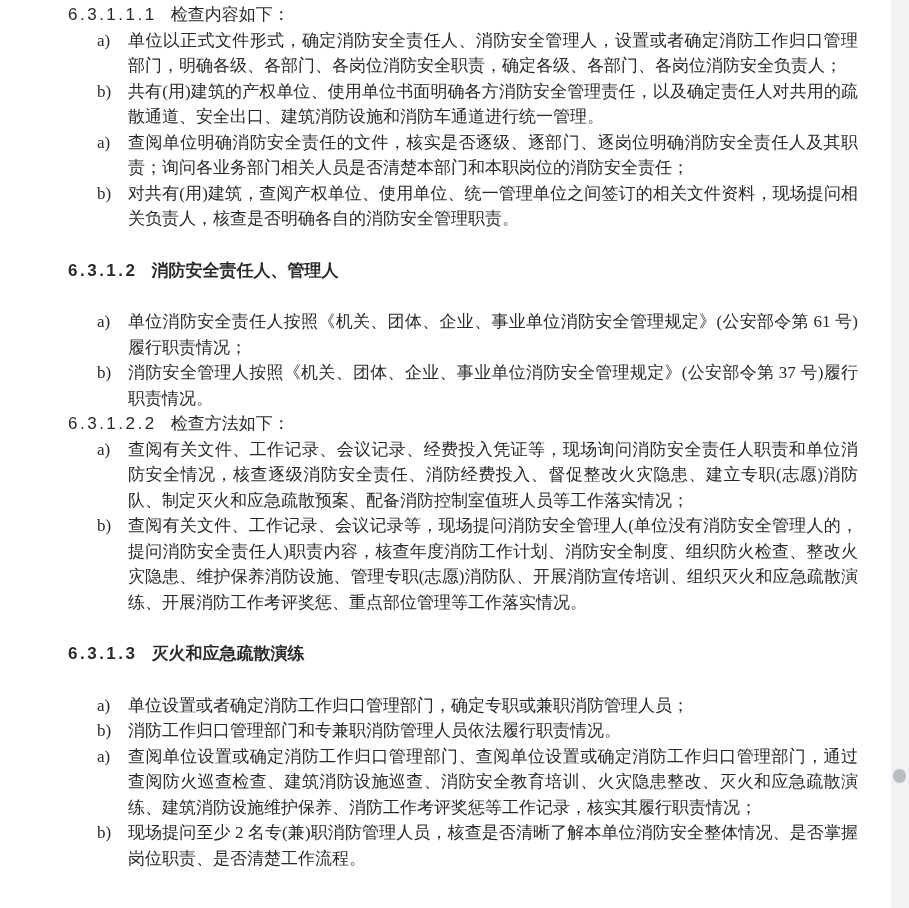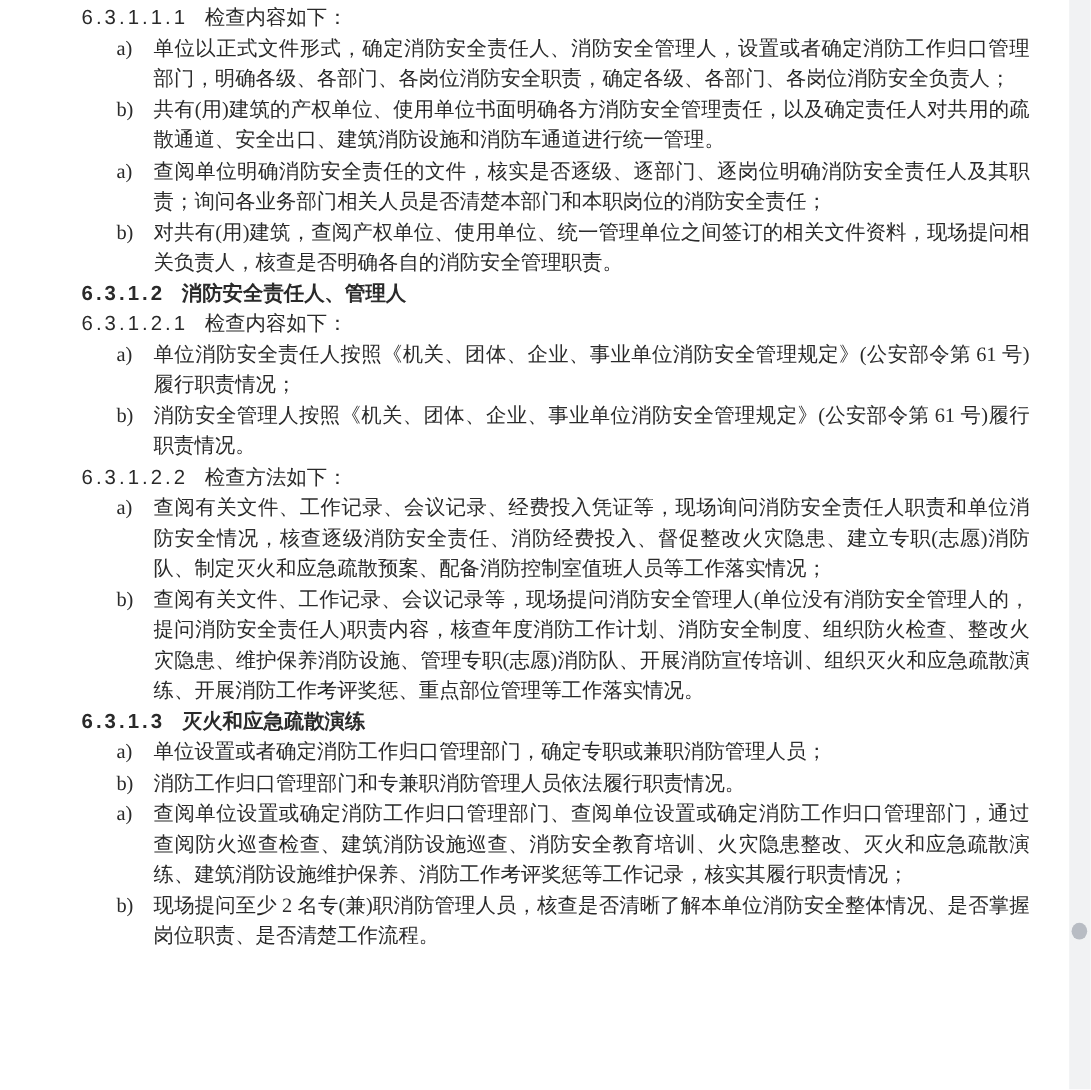--- a/index.html
+++ b/index.html
@@ -41,21 +41,21 @@
   .heading .num {
     font-family: "Liberation Sans", "DejaVu Sans", sans-serif;
     letter-spacing: 2.5px;
     margin-right: 14px;
     white-space: nowrap;
   }
   
   .heading {
     font-family: "Liberation Sans", "DejaVu Sans", sans-serif;
     font-weight: 700;
-    margin: 0 0;
+    margin: 26px 0;
   }
   .heading .num {
     letter-spacing: 2.5px;
   }
   
   .item {
     display: flex;
     align-items: flex-start;
   }
   .item .marker {
@@ -106,30 +106,27 @@
     <span class="marker">a)</span>
     <span class="txt">查阅单位明确消防安全责任的文件，核实是否逐级、逐部门、逐岗位明确消防安全责任人及其职责；询问各业务部门相关人员是否清楚本部门和本职岗位的消防安全责任；</span>
   </div>
         <div class="item">
     <span class="marker">b)</span>
     <span class="txt">对共有(用)建筑，查阅产权单位、使用单位、统一管理单位之间签订的相关文件资料，现场提问相关负责人，核查是否明确各自的消防安全管理职责。</span>
   </div>
         <div class="heading">
     <span class="num">6.3.1.2</span><span class="txt">消防安全责任人、管理人</span>
   </div>
-        <div class="clause">
-    <span class="num">6.3.1.2.1</span><span class="txt">检查内容如下：</span>
-  </div>
         <div class="item">
     <span class="marker">a)</span>
     <span class="txt">单位消防安全责任人按照《机关、团体、企业、事业单位消防安全管理规定》(公安部令第 61 号)履行职责情况；</span>
   </div>
         <div class="item">
     <span class="marker">b)</span>
-    <span class="txt">消防安全管理人按照《机关、团体、企业、事业单位消防安全管理规定》(公安部令第 61 号)履行职责情况。</span>
+    <span class="txt">消防安全管理人按照《机关、团体、企业、事业单位消防安全管理规定》(公安部令第 37 号)履行职责情况。</span>
   </div>
         <div class="clause">
     <span class="num">6.3.1.2.2</span><span class="txt">检查方法如下：</span>
   </div>
         <div class="item">
     <span class="marker">a)</span>
     <span class="txt">查阅有关文件、工作记录、会议记录、经费投入凭证等，现场询问消防安全责任人职责和单位消防安全情况，核查逐级消防安全责任、消防经费投入、督促整改火灾隐患、建立专职(志愿)消防队、制定灭火和应急疏散预案、配备消防控制室值班人员等工作落实情况；</span>
   </div>
         <div class="item">
     <span class="marker">b)</span>

